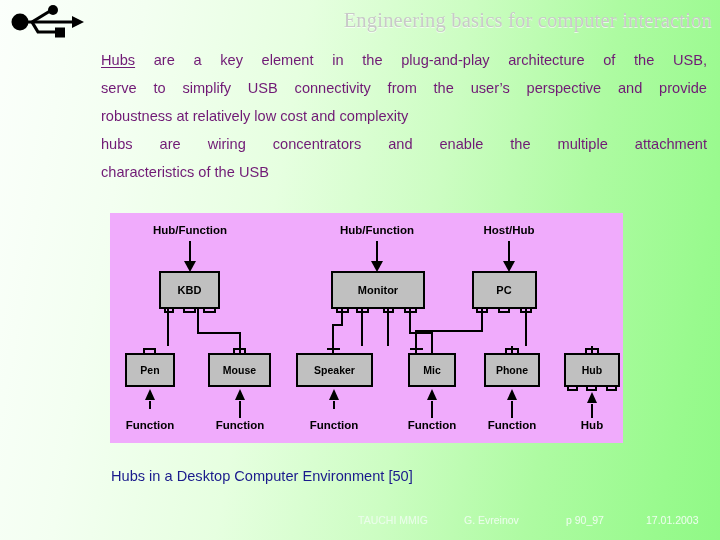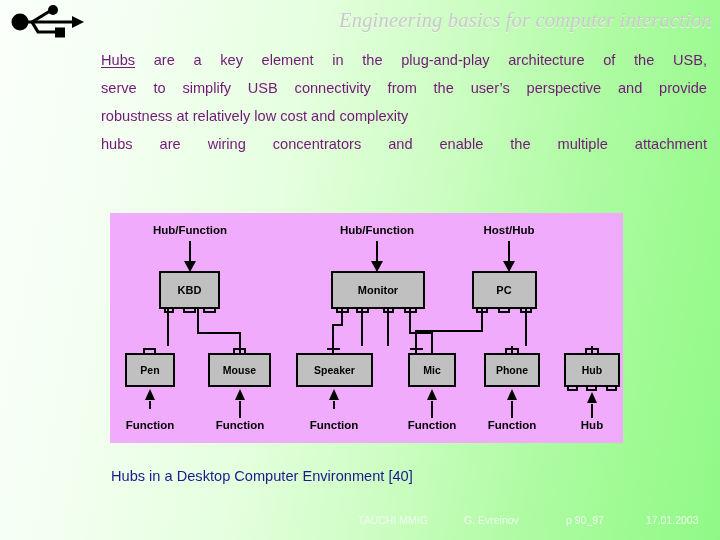--- a/index.html
+++ b/index.html
@@ -39,21 +39,20 @@
     width: 84px;
     height: 42px;
   }
 
   
   .slide-title {
     position: absolute;
     right: 8px;
     top: 9px;
     font-family: "Liberation Serif", "DejaVu Serif", serif;
-    font-style: italic;
     font-size: 20.5px;
     letter-spacing: 0.2px;
     color: #c9c9c9;
     text-shadow: 0 1px 0 rgba(255,255,255,0.7);
     white-space: nowrap;
     text-align: center;
   }
 
   
   .body-text {
@@ -149,20 +148,21 @@
     </svg>
   </div>
 
   <div class="slide-title">Engineering basics for computer interaction</div>
 
   <div class="body-text">
     <span class="line"><u>Hubs</u><span> are a key element in the plug-and-play architecture of the USB,</span></span>
     <span class="line">serve to simplify USB connectivity from the user’s perspective and provide</span>
     <span class="line nofill">robustness at relatively low cost and complexity</span>
     <span class="line">hubs are wiring concentrators and enable the multiple attachment</span>
+    <span class="line nofill">characteristics of the USB</span>
   </div>
 
   <div class="diagram-panel">
     <svg viewBox="0 0 513 230" width="513" height="230" aria-hidden="true">
 
       <g font-family="Liberation Sans, sans-serif" font-size="11.5" font-weight="bold" fill="#000">
         <text x="80" y="21" text-anchor="middle">Hub/Function</text>
         <text x="267" y="21" text-anchor="middle">Hub/Function</text>
         <text x="399" y="21" text-anchor="middle">Host/Hub</text>
       </g>
@@ -297,21 +297,21 @@
         <text x="40" y="216" text-anchor="middle">Function</text>
         <text x="130" y="216" text-anchor="middle">Function</text>
         <text x="224" y="216" text-anchor="middle">Function</text>
         <text x="322" y="216" text-anchor="middle">Function</text>
         <text x="402" y="216" text-anchor="middle">Function</text>
         <text x="482" y="216" text-anchor="middle">Hub</text>
       </g>
     </svg>
   </div>
 
-  <div class="caption">Hubs in a Desktop Computer Environment [40]</div>
+  <div class="caption">Hubs in a Desktop Computer Environment [50]</div>
 
   <div class="footer">
     <span class="f-org">TAUCHI MMIG</span>
     <span class="f-auth">G. Evreinov</span>
     <span class="f-pages">p 90_97</span>
     <span class="f-date">17.01.2003</span>
   </div>
 
 </div>
 

